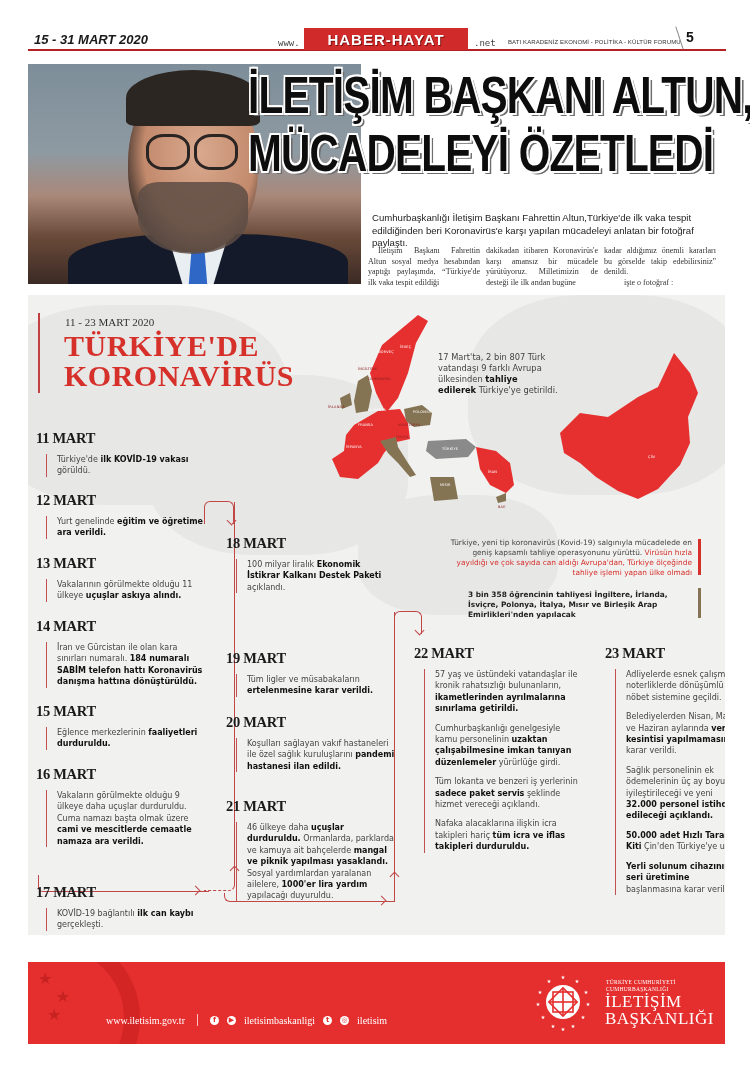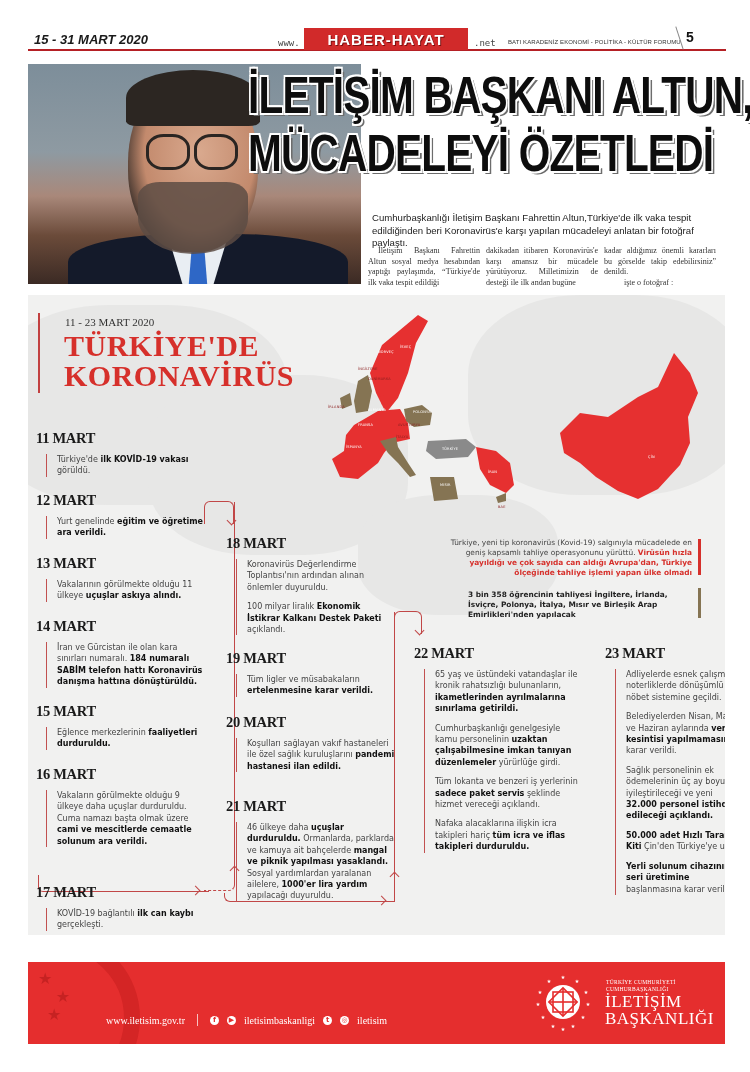--- a/index.html
+++ b/index.html
@@ -46,21 +46,21 @@
   .day .body p{margin:0 0 8px 0;}
   .day .body p:last-child{margin-bottom:0;}
   .day b{color:#111;font-weight:bold;}
   .flow{position:absolute;border:1.3px solid #c14747;}
   .arrow-dn{position:absolute;width:6px;height:6px;border-right:1.3px solid #c14747;border-bottom:1.3px solid #c14747;transform:rotate(45deg);}
   .arrow-up{position:absolute;width:6px;height:6px;border-left:1.3px solid #c14747;border-top:1.3px solid #c14747;transform:rotate(45deg);}
   .arrow-rt{position:absolute;width:6px;height:6px;border-right:1.3px solid #c14747;border-top:1.3px solid #c14747;transform:rotate(45deg);}
   .map-note{position:absolute;left:410px;top:57px;width:120px;font:8.3px "DejaVu Sans",sans-serif;line-height:11px;color:#444;}
   .map-note b{color:#111;}
   .note1{position:absolute;left:420px;top:243px;width:244px;text-align:right;font:7.4px "DejaVu Sans",sans-serif;line-height:10px;color:#444;}
-  .note1 .red{color:#d6302b;font-weight:bold;margin-top:8px;}
+  .note1 .red{color:#d6302b;font-weight:normal;margin-top:8px;}
   .note2{position:absolute;left:440px;top:295px;width:224px;text-align:left;font:bold 7.4px "DejaVu Sans",sans-serif;line-height:10px;color:#222;}
   .bar-red{position:absolute;left:670px;top:244px;width:3px;height:36px;background:#d6302b;}
   .bar-olive{position:absolute;left:670px;top:293px;width:3px;height:30px;background:#857453;}
   .maplabel{position:absolute;font:3.5px "DejaVu Sans",sans-serif;color:#fff;letter-spacing:0.2px;}
   .maplabel.dark{color:#8c2020;}
   
   .banner{position:absolute;left:28px;top:962px;width:697px;height:82px;background:#e52e2e;overflow:hidden;}
   .banner .orn{position:absolute;left:-60px;top:-30px;width:140px;height:140px;border-radius:50%;border:16px solid rgba(180,20,20,.35);}
   .banner .orn2{position:absolute;left:10px;top:8px;font-size:16px;color:rgba(160,20,20,.45);line-height:18px;}
   .banner .links{position:absolute;left:78px;top:52px;display:flex;align-items:center;gap:8px;font:10px "Liberation Serif",serif;color:#fff;}
@@ -160,20 +160,21 @@
   <span class="maplabel" style="left:330px;top:128px">FRANSA</span>
   <span class="maplabel dark" style="left:370px;top:128px">AVUSTURYA</span>
   <span class="maplabel dark" style="left:368px;top:140px">İTALYA</span>
   <span class="maplabel" style="left:318px;top:150px">İSPANYA</span>
   <span class="maplabel" style="left:414px;top:152px">TÜRKİYE</span>
   <span class="maplabel" style="left:460px;top:175px">İRAN</span>
   <span class="maplabel" style="left:412px;top:188px">MISIR</span>
   <span class="maplabel dark" style="left:470px;top:210px">BAE</span>
   <span class="maplabel" style="left:620px;top:160px">ÇİN</span>
 
+  <div class="map-note"><span>17 Mart'ta, 2 bin 807 Türk vatandaşı 9 farklı Avrupa ülkesinden </span><b>tahliye edilerek</b><span> Türkiye'ye getirildi.</span></div>
 
   <div class="note1"><span>Türkiye, yeni tip koronavirüs (Kovid-19) salgınıyla mücadelede en geniş kapsamlı tahliye operasyonunu yürüttü. </span><span class="red">Virüsün hızla yayıldığı ve çok sayıda can aldığı Avrupa'dan, Türkiye ölçeğinde tahliye işlemi yapan ülke olmadı</span></div>
   <div class="bar-red"></div>
   <div class="note2">3 bin 358 öğrencinin tahliyesi İngiltere, İrlanda, İsviçre, Polonya, İtalya, Mısır ve Birleşik Arap Emirlikleri'nden yapılacak</div>
   <div class="bar-olive"></div>
 
   <div class="flow" style="left:10px;top:592px;width:170px;height:4px;border-top:none;border-right:none;border-radius:0 0 0 6px;"></div>
   <div class="flow" style="left:10px;top:580px;width:0;height:14px;border-top:none;border-right:none;border-bottom:none;"></div>
   <div class="arrow-rt" style="left:164px;top:592px;"></div>
   <div class="flow" style="left:176px;top:207px;width:30px;height:388px;border-left:none;border-top:none;border-radius:0 0 6px 0;border-bottom:1.3px dashed #c14747;"></div>
@@ -215,33 +216,32 @@
       </div>
       <div class="day" style="left: 8px; top: 408px; width: 170px;">
         <h4>15 MART</h4>
         <div class="body">
           <p><span>Eğlence merkezlerinin </span><b>faaliyetleri durduruldu.</b></p>
         </div>
       </div>
       <div class="day" style="left: 8px; top: 471px; width: 170px;">
         <h4>16 MART</h4>
         <div class="body">
-          <p><span>Vakaların görülmekte olduğu 9 ülkeye daha uçuşlar durduruldu. Cuma namazı başta olmak üzere </span><b>cami ve mescitlerde cemaatle solunum ara verildi.</b></p>
+          <p><span>Vakaların görülmekte olduğu 9 ülkeye daha uçuşlar durduruldu. Cuma namazı başta olmak üzere </span><b>cami ve mescitlerde cemaatle namaza ara verildi.</b></p>
         </div>
       </div>
       <div class="day" style="left: 8px; top: 589px; width: 170px;">
         <h4>17 MART</h4>
         <div class="body">
           <p><span>KOVİD-19 bağlantılı </span><b>ilk can kaybı</b><span> gerçekleşti.</span></p>
         </div>
       </div>
       <div class="day" style="left: 198px; top: 240px; width: 170px;">
         <h4>18 MART</h4>
         <div class="body">
-          <p><span>Koronavirüs Değerlendirme Toplantısı'nın ardından alınan önlemler duyuruldu.</span></p>
           <p><span>100 milyar liralık </span><b>Ekonomik İstikrar Kalkanı Destek Paketi</b><span> açıklandı.</span></p>
         </div>
       </div>
       <div class="day" style="left: 198px; top: 355px; width: 170px;">
         <h4>19 MART</h4>
         <div class="body">
           <p><span>Tüm ligler ve müsabakaların </span><b>ertelenmesine karar verildi.</b></p>
         </div>
       </div>
       <div class="day" style="left: 198px; top: 419px; width: 170px;">
@@ -252,21 +252,21 @@
       </div>
       <div class="day" style="left: 198px; top: 503px; width: 170px;">
         <h4>21 MART</h4>
         <div class="body">
           <p><span>46 ülkeye daha </span><b>uçuşlar durduruldu.</b><span> Ormanlarda, parklarda ve kamuya ait bahçelerde </span><b>mangal ve piknik yapılması yasaklandı.</b><span> Sosyal yardımlardan yaralanan ailelere, </span><b>1000'er lira yardım</b><span> yapılacağı duyuruldu.</span></p>
         </div>
       </div>
       <div class="day" style="left: 386px; top: 350px; width: 170px;">
         <h4>22 MART</h4>
         <div class="body">
-          <p><span>65 yaş ve üstündeki vatandaşlar ile kronik rahatsızlığı bulunanların, </span><b>ikametlerinden ayrılmalarına sınırlama getirildi.</b></p>
+          <p><span>57 yaş ve üstündeki vatandaşlar ile kronik rahatsızlığı bulunanların, </span><b>ikametlerinden ayrılmalarına sınırlama getirildi.</b></p>
           <p><span>Cumhurbaşkanlığı genelgesiyle kamu personelinin </span><b>uzaktan çalışabilmesine imkan tanıyan düzenlemeler</b><span> yürürlüğe girdi.</span></p>
           <p><span>Tüm lokanta ve benzeri iş yerlerinin </span><b>sadece paket servis</b><span> şeklinde hizmet vereceği açıklandı.</span></p>
           <p><span>Nafaka alacaklarına ilişkin icra takipleri hariç </span><b>tüm icra ve iflas takipleri durduruldu.</b></p>
         </div>
       </div>
       <div class="day" style="left: 577px; top: 350px; width: 140px;">
         <h4>23 MART</h4>
         <div class="body">
           <p><span>Adliyelerde esnek çalışma, noterliklerde dönüşümlü nöbet sistemine geçildi.</span></p>
           <p><span>Belediyelerden Nisan, Mayıs ve Haziran aylarında </span><b>vergi kesintisi yapılmamasına</b><span> karar verildi.</span></p>

